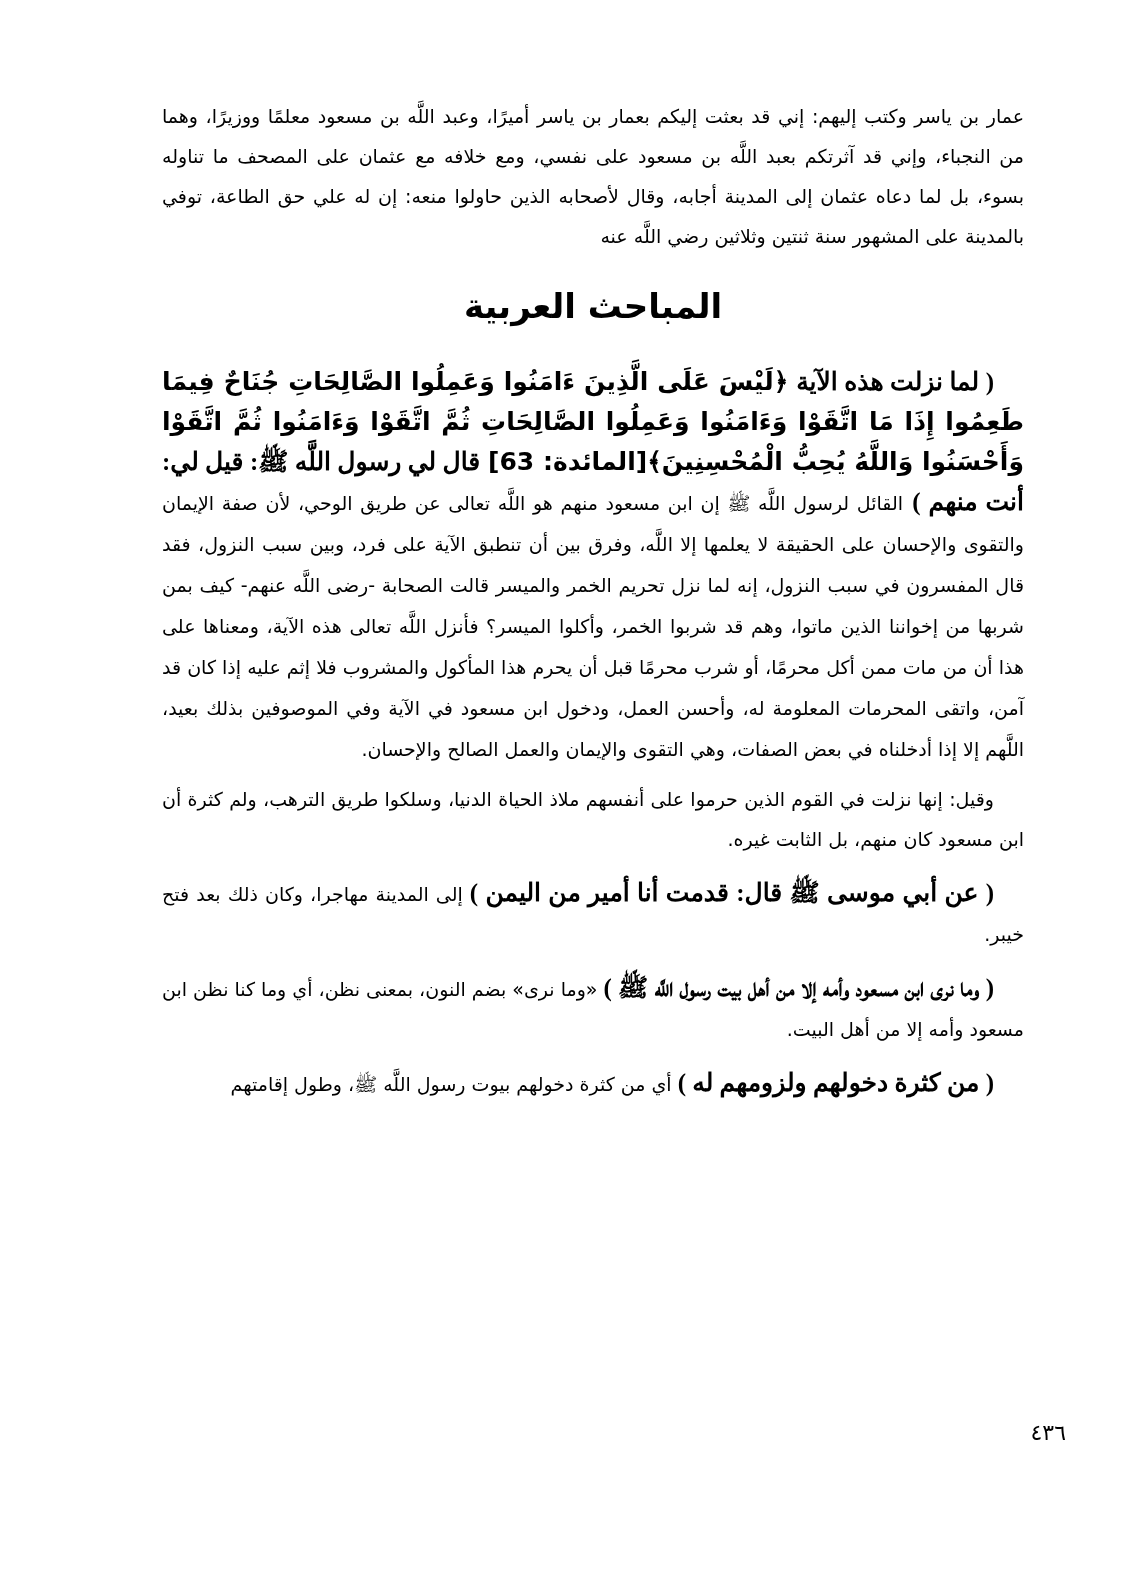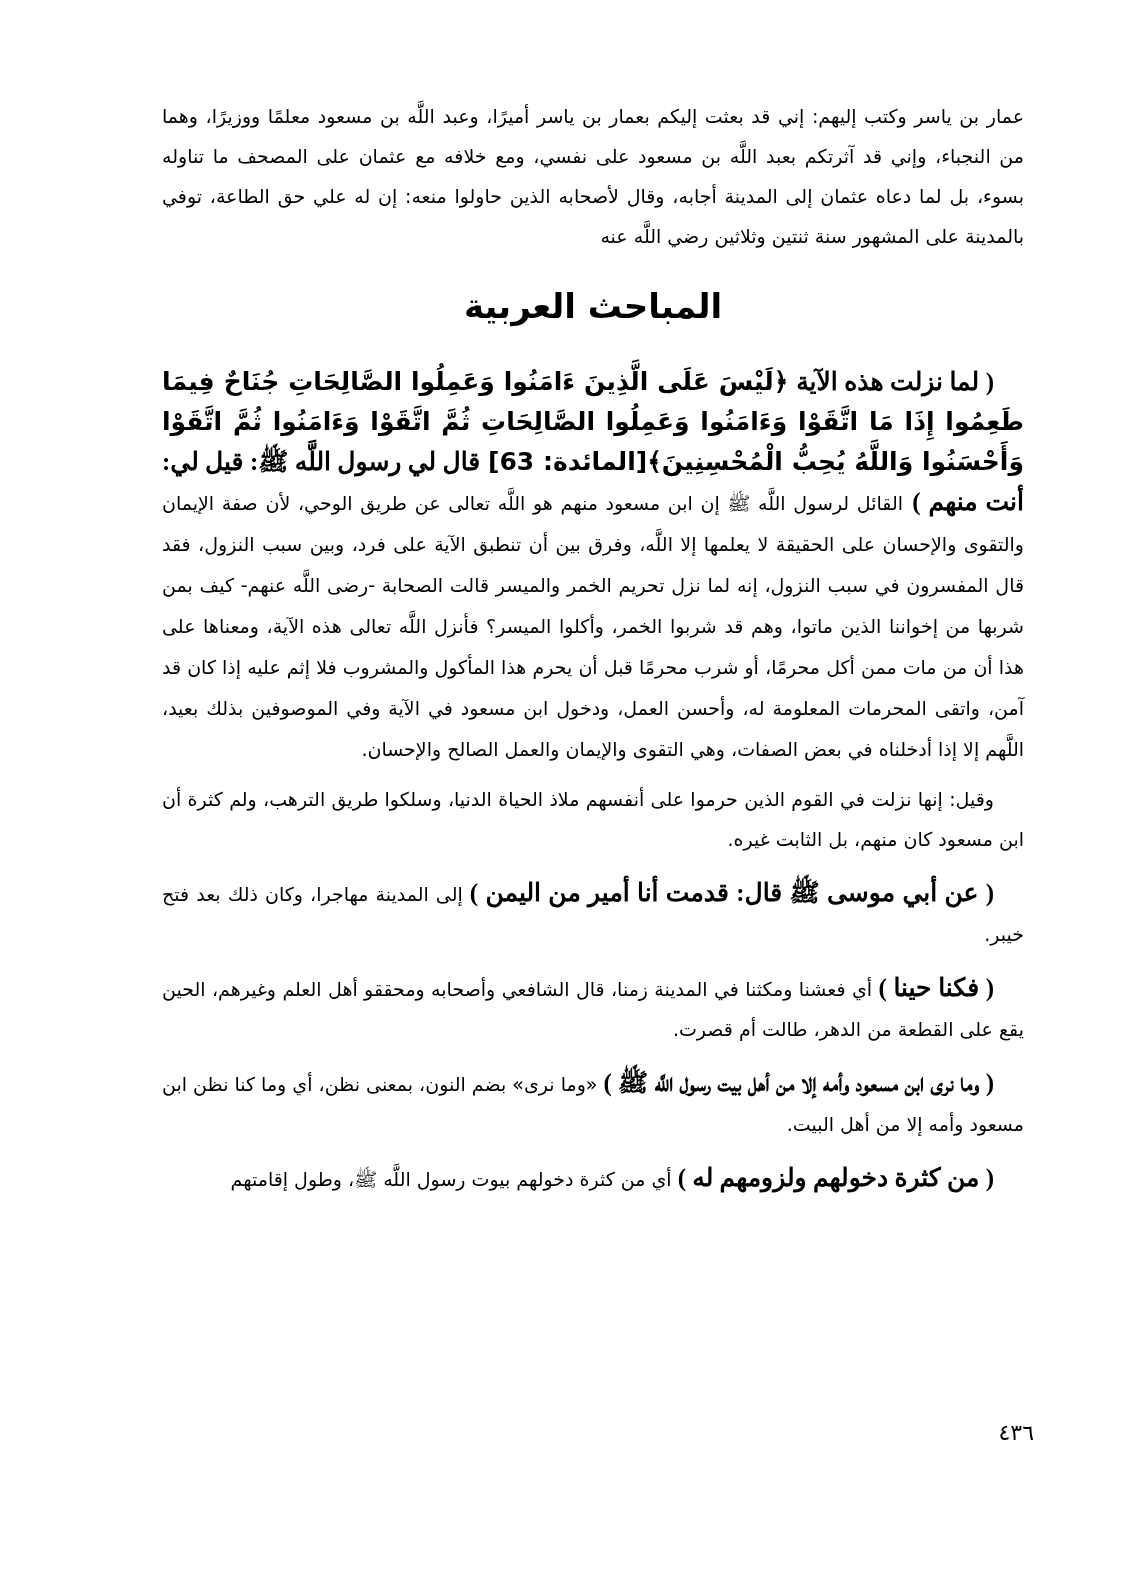--- a/index.html
+++ b/index.html
@@ -50,21 +50,21 @@
       font-size: 25px;
       font-family: Liberation Serif, serif;
     }
     .verse {
       font-weight: bold;
       font-size: 25px;
     }
     .small { font-size: 19px; font-weight: normal; }
     .page-number {
       position: absolute;
-      left: 964px;
+      left: 996px;
       top: 1420px;
       width: 70px;
       font-size: 22px;
       direction: rtl;
       text-align: right;
     }
   </style>
 </head>
 <body>
 
@@ -82,24 +82,20 @@
   </p>
 
   <p class="para indent gap-s">وقيل: إنها نزلت في القوم الذين حرموا على أنفسهم ملاذ الحياة الدنيا، وسلكوا طريق الترهب، ولم كثرة أن ابن مسعود كان منهم، بل الثابت غيره.</p>
 
 
   <p class="para indent gap-m">
     <span class="b">( </span><span class="b">عن أبي موسى ﷺ قال: قدمت أنا أمير من اليمن</span><span class="b"> )</span>
     <span>إلى المدينة مهاجرا، وكان ذلك بعد فتح خيبر.</span>
   </p>
 
-  <p class="para indent gap-m">
-    <span class="b">( </span><span class="b">فكنا حينا</span><span class="b"> )</span>
-    <span>أي فعشنا ومكثنا في المدينة زمنا، قال الشافعي وأصحابه ومحققو أهل العلم وغيرهم، الحين يقع على القطعة من الدهر، طالت أم قصرت.</span>
-  </p>
 
   <p class="para indent gap-m">
     <span class="b">( </span><span class="b">وما نرى ابن مسعود وأمه إلا من أهل بيت رسول اللَّه ﷺ</span><span class="b"> )</span>
     <span>«وما نرى» بضم النون، بمعنى نظن، أي وما كنا نظن ابن مسعود وأمه إلا من أهل البيت.</span>
   </p>
 
   <p class="para indent gap-m">
     <span class="b">( </span><span class="b">من كثرة دخولهم ولزومهم له</span><span class="b"> )</span>
     <span>أي من كثرة دخولهم بيوت رسول اللَّه ﷺ، وطول إقامتهم</span>
   </p>

